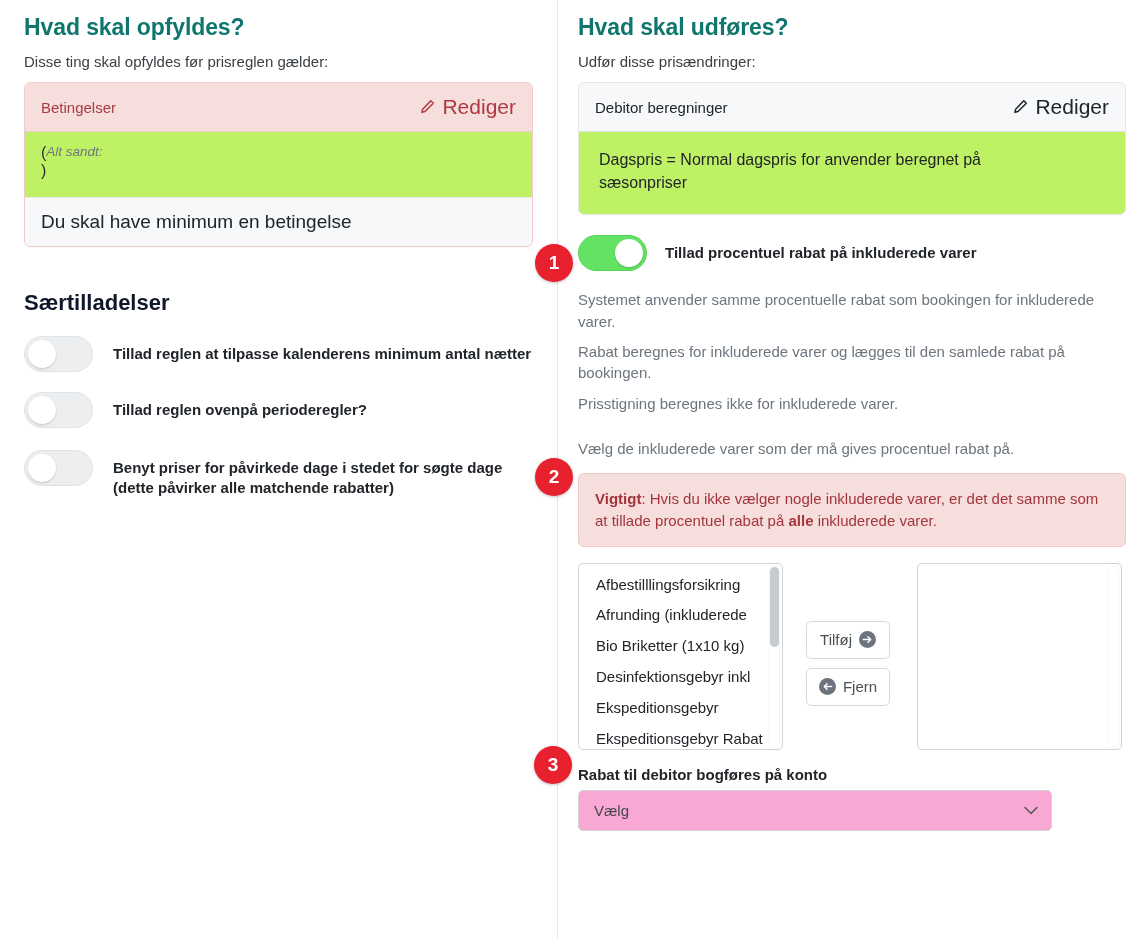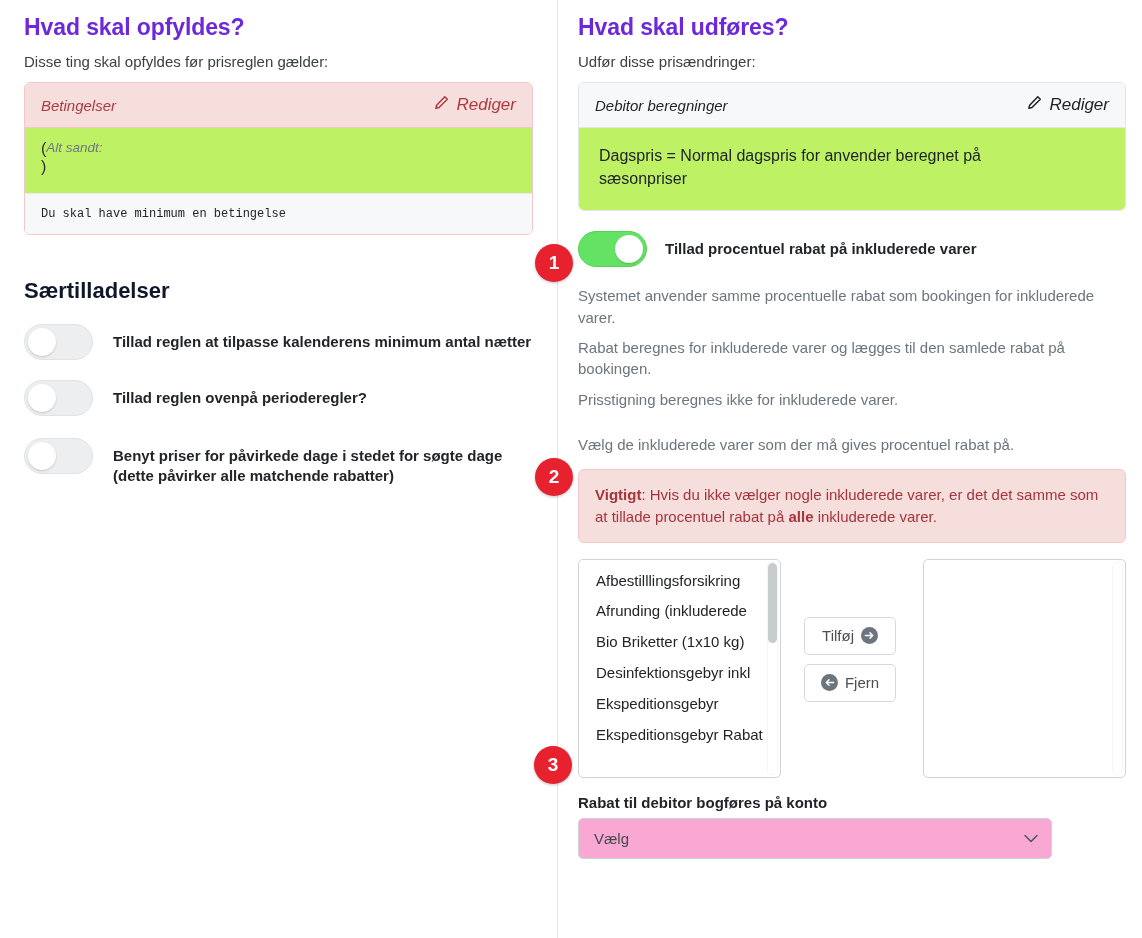--- a/index.html
+++ b/index.html
@@ -12,53 +12,52 @@
     color: #212529;
     overflow: hidden;
   }
   .page { position: relative; width:1142px; height:938px; display:flex; }
 
   
   .col-left  { width: 557px; padding: 14px 24px 0 24px; }
   .col-right { width: 585px; padding: 14px 16px 0 20px; border-left: 1px solid #e3e5e8; }
 
   h2.section-title {
-    font-size: 23px; font-weight: 600; color: #6d28d9;
+    font-size: 23px; font-weight: 600; color: #0f766e;
     margin: 0 0 12px 0; letter-spacing: -0.1px;
   }
   h3.sub-title {
     font-size: 22px; font-weight: 700; color: #0f172a;
     margin: 0 0 6px 0;
   }
   p.lead { font-size: 15px; color: #3b4045; margin: 0 0 12px 0; }
 
   
   .card { border-radius: 6px; overflow: hidden; margin-bottom: 10px; }
   .card.danger { border: 1px solid #f1c9cb; }
   .card.plain  { border: 1px solid #e3e5e8; }
 
   .card-head {
     display:flex; align-items:center; justify-content:space-between;
-    padding: 12px 16px; font-size: 15px; font-style: italic;
+    padding: 12px 16px; font-size: 15px;
   }
   .card.danger .card-head { background:#f6dedd; color:#a93b42; border-bottom:1px solid #f1c9cb;}
   .card.plain  .card-head { background:#f7f8f9; color:#212529; border-bottom:1px solid #e3e5e8;}
 
-  .edit-link { display:inline-flex; align-items:center; gap:7px; cursor:pointer; font-size:17px; }
+  .edit-link { display:inline-flex; align-items:center; gap:7px; cursor:pointer; font-size:21px; }
   .card.danger .edit-link { color:#b0393f; }
   .card.plain  .edit-link { color:#212529; }
 
   .card-body { background:#bef264; padding: 14px 16px; min-height: 48px; }
   .card-body.expr { padding: 12px 16px 16px 16px; line-height: 1.15; }
   .expr-line { font-size: 16px; color:#2b2f33; }
   .expr-line .note { font-style: italic; color:#6f767d; font-size:13.5px; vertical-align: top; }
   .card-foot {
-    background:#f7f8f9; padding: 13px 16px; font-size:12px; color:#212529;
+    background:#f7f8f9; padding: 13px 16px; font-size:19px; color:#212529;
     border-top:1px solid #e9ebed;
-    font-family:Liberation Mono, monospace;
   }
   .calc-text { font-size: 16px; color:#212529; line-height:1.45; }
 
   
   .toggle-row { display:flex; align-items:flex-start; gap:18px; margin: 16px 0; }
   .toggle {
     flex: 0 0 auto; width: 69px; height: 36px; border-radius: 18px;
     position: relative; cursor: pointer;
     background:#eceef0; border:1px solid #e0e3e6;
   }
@@ -82,36 +81,36 @@
   .alert {
     background:#f6dedd; border:1px solid #f1c9cb; border-radius:6px;
     color:#a4353c; padding: 14px 16px; font-size:15px; line-height:1.45;
     margin: 14px 0 16px 0;
   }
   .alert b { font-weight:700; }
 
   
   .dual { display:flex; align-items:flex-start; gap:0; margin-bottom: 14px; }
   .listbox {
-    width: 205px; height: 219px; border:1px solid #ced4da; border-radius:5px;
+    width: 205px; height: 187px; border:1px solid #ced4da; border-radius:5px;
     background:#fff; position:relative; overflow:hidden; padding: 6px 0 0 0;
   }
   .listbox.right { width: 205px; margin-left: 27px; }
   .listbox ul { list-style:none; margin:0; padding:0; }
   .listbox li {
     font-size:15px; color:#212529; padding: 2px 10px 3px 17px;
     white-space: nowrap; overflow: hidden; line-height: 1.72; cursor:pointer;
   }
   .sbar { position:absolute; top:3px; right:3px; width:9px; bottom:3px; background:#fff; }
   .sbar .thumb { position:absolute; top:0; left:0; width:9px; height:80px; background:#c9cccf; border-radius:5px; }
   .sbar-track-line { position:absolute; top:2px; right:2px; width:11px; bottom:2px; background:#f4f5f6; border-radius:5px;}
 
   .dual-btns { display:flex; flex-direction:column; gap:9px; padding: 58px 0 0 23px; }
   .btn {
-    width:92px; height:38px; border:1px solid #d6d9dc; border-radius:5px; background:#fff;
+    width:84px; height:38px; border:1px solid #d6d9dc; border-radius:5px; background:#fff;
     font-size:15px; color:#4a4f54; display:flex; align-items:center; justify-content:center; gap:7px;
     cursor:pointer;
   }
   .cicon { width:17px; height:17px; border-radius:50%; background:#6c757d; position:relative; flex:0 0 auto;}
   .cicon svg { position:absolute; top:3px; left:3px; }
 
   
   .field-label { font-size:15px; font-weight:700; color:#212529; margin: 0 0 7px 0; }
   .select {
     width: 474px; height: 41px; border:1px solid #ced4da; border-radius:5px; background:#f9a8d4;

